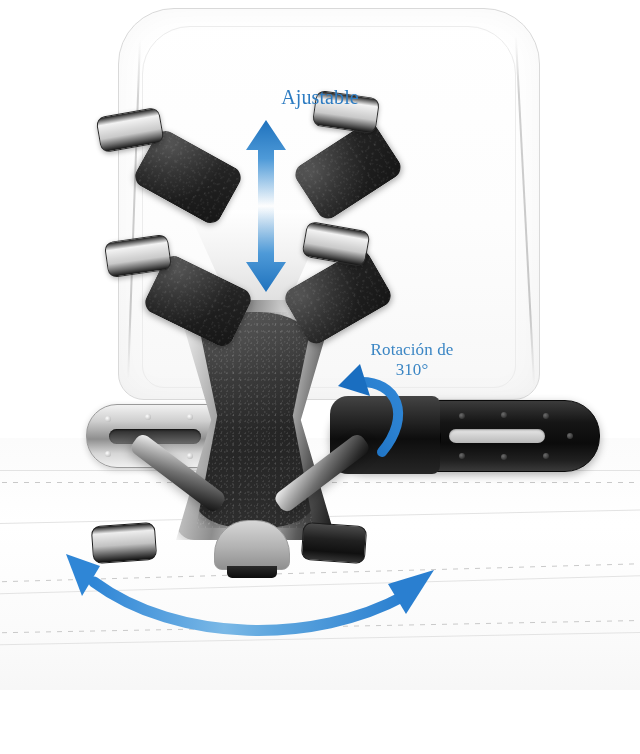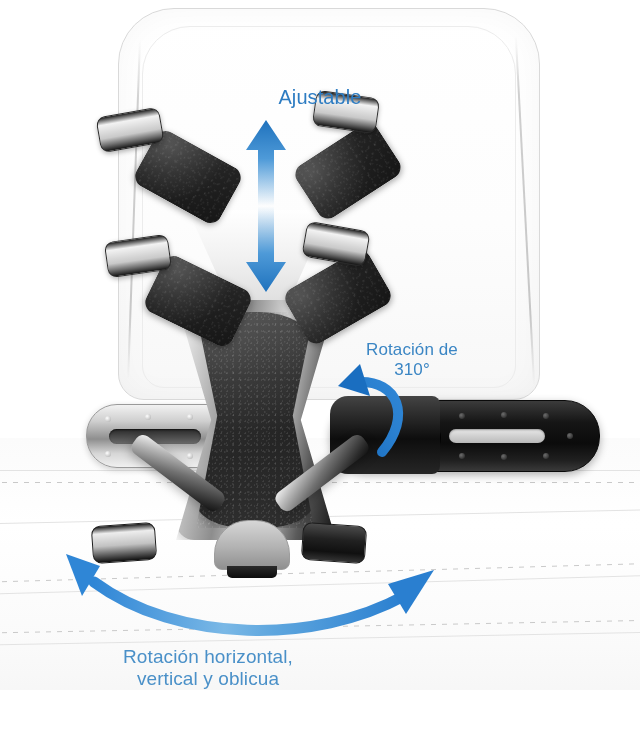--- a/index.html
+++ b/index.html
@@ -266,21 +266,21 @@
     content:"";
     position:absolute;
     left: 12px; bottom: -9px; width: 50px; height: 12px;
     background: linear-gradient(180deg,#2a2a2a,#0d0d0d);
     border-radius: 0 0 5px 5px;
   }
 
   
   .label {
     position: absolute;
-    font-family: Liberation Sans, sans-serif;
+    font-family: Liberation Serif, serif;
     letter-spacing: 0.1px;
     white-space: pre;
     line-height: 1.18;
   }
   #label-adjustable {
     left: 0; top: 86px; width: 640px;
     text-align: center;
     font-size: 20px;
     color: #2d7cc2;
   }
@@ -433,16 +433,14 @@
     <path d="M46 34 C 130 96, 268 96, 356 48" fill="none" stroke="url(#gArc)" stroke-width="11" stroke-linecap="round"></path>
     <path d="M18 6 L52 18 L34 48 Z" fill="#2f86d6"></path>
     <path d="M386 22 L358 66 L340 36 Z" fill="#2a7fd0"></path>
   </svg>
 
   <div id="label-adjustable" class="label">Ajustable</div>
 
   <div id="label-rotation-360" class="label">Rotación de
 310°</div>
 
-  <div id="label-rotation-multi" class="label">Rotación horizontal,
-vertical y oblicua</div>
 
 </div>
 
 </body></html>

